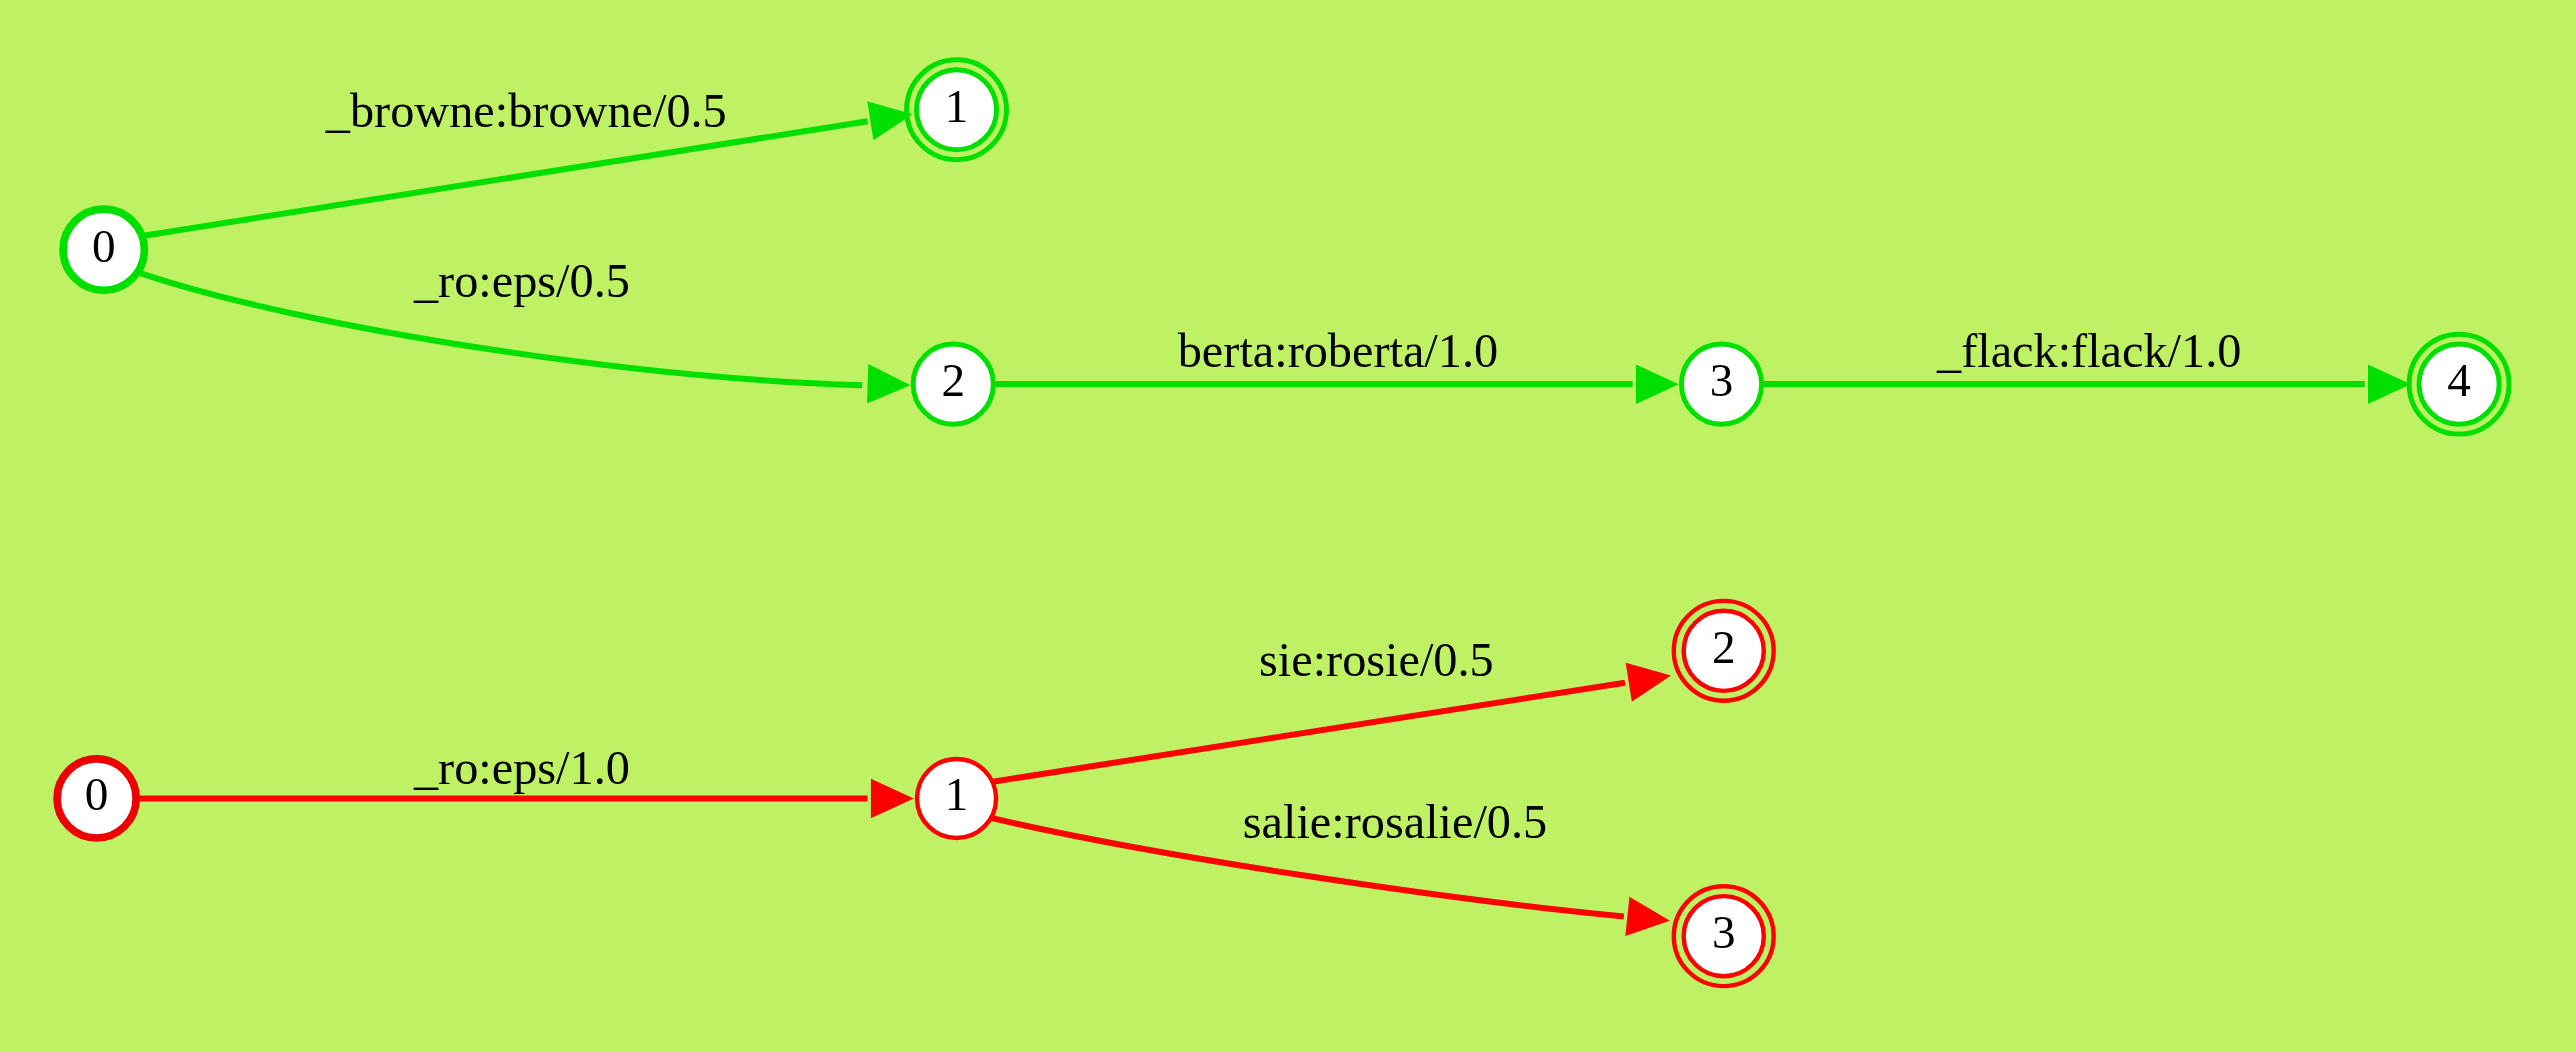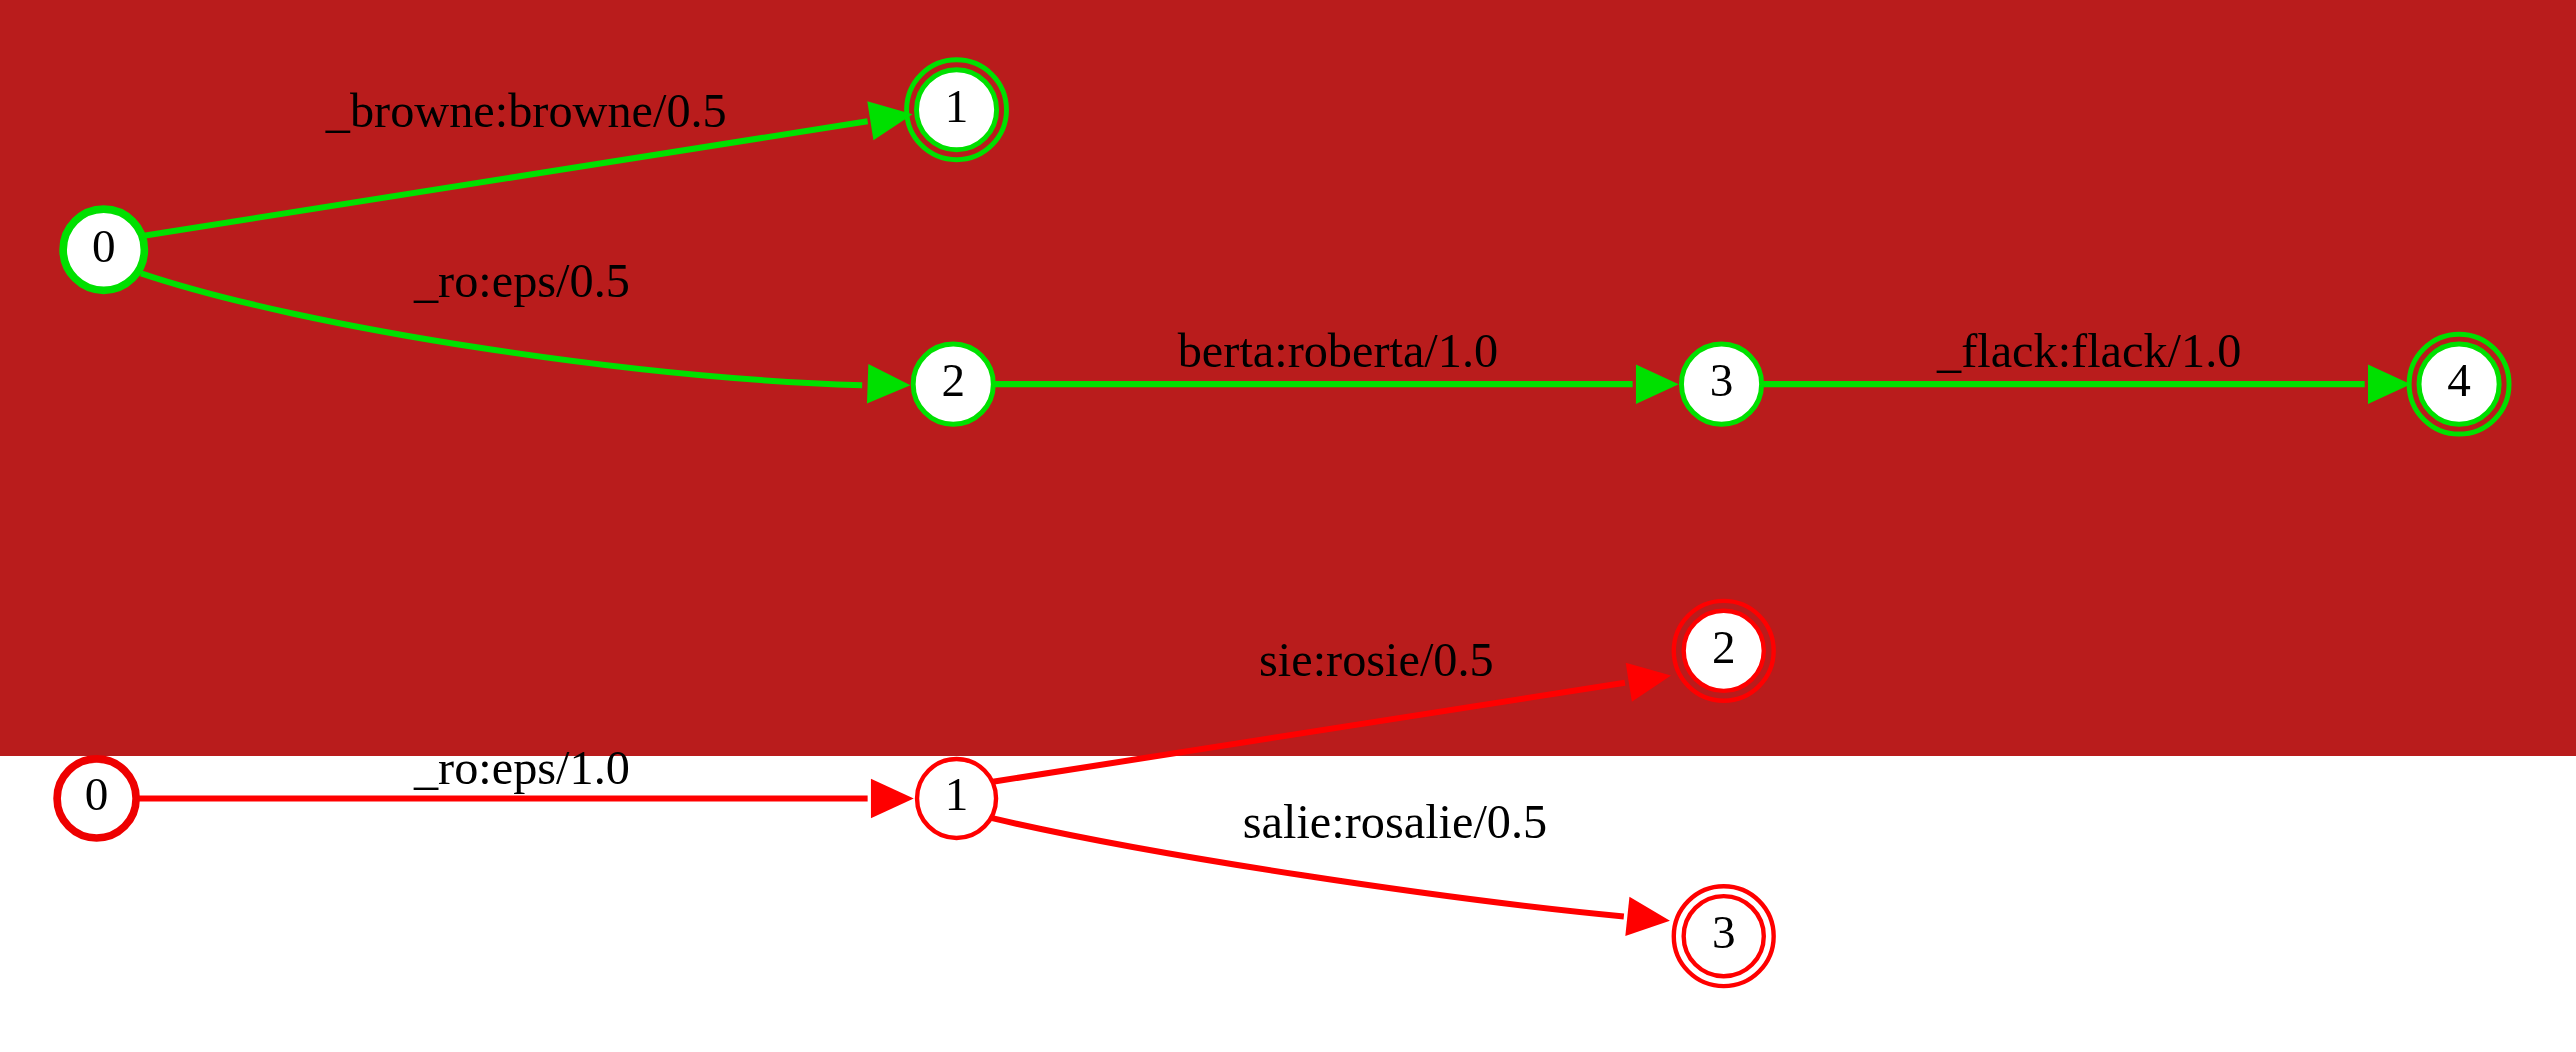--- a/index.html
+++ b/index.html
@@ -9,22 +9,22 @@
   }
   body {
     width: 2576px;
     height: 1052px;
     overflow: hidden;
     font-family: "Liberation Serif", serif;
   }
   #canvas {
     position: relative;
     width: 2576px;
-    height: 756px;
-    background: #b91c1c;
+    height: 1052px;
+    background: #bef264;
   }
   svg.fst-svg {
     position: absolute;
     top: 0;
     left: 0;
     width: 2576px;
     height: 1052px;
     display: block;
   }
   .node-circle {

